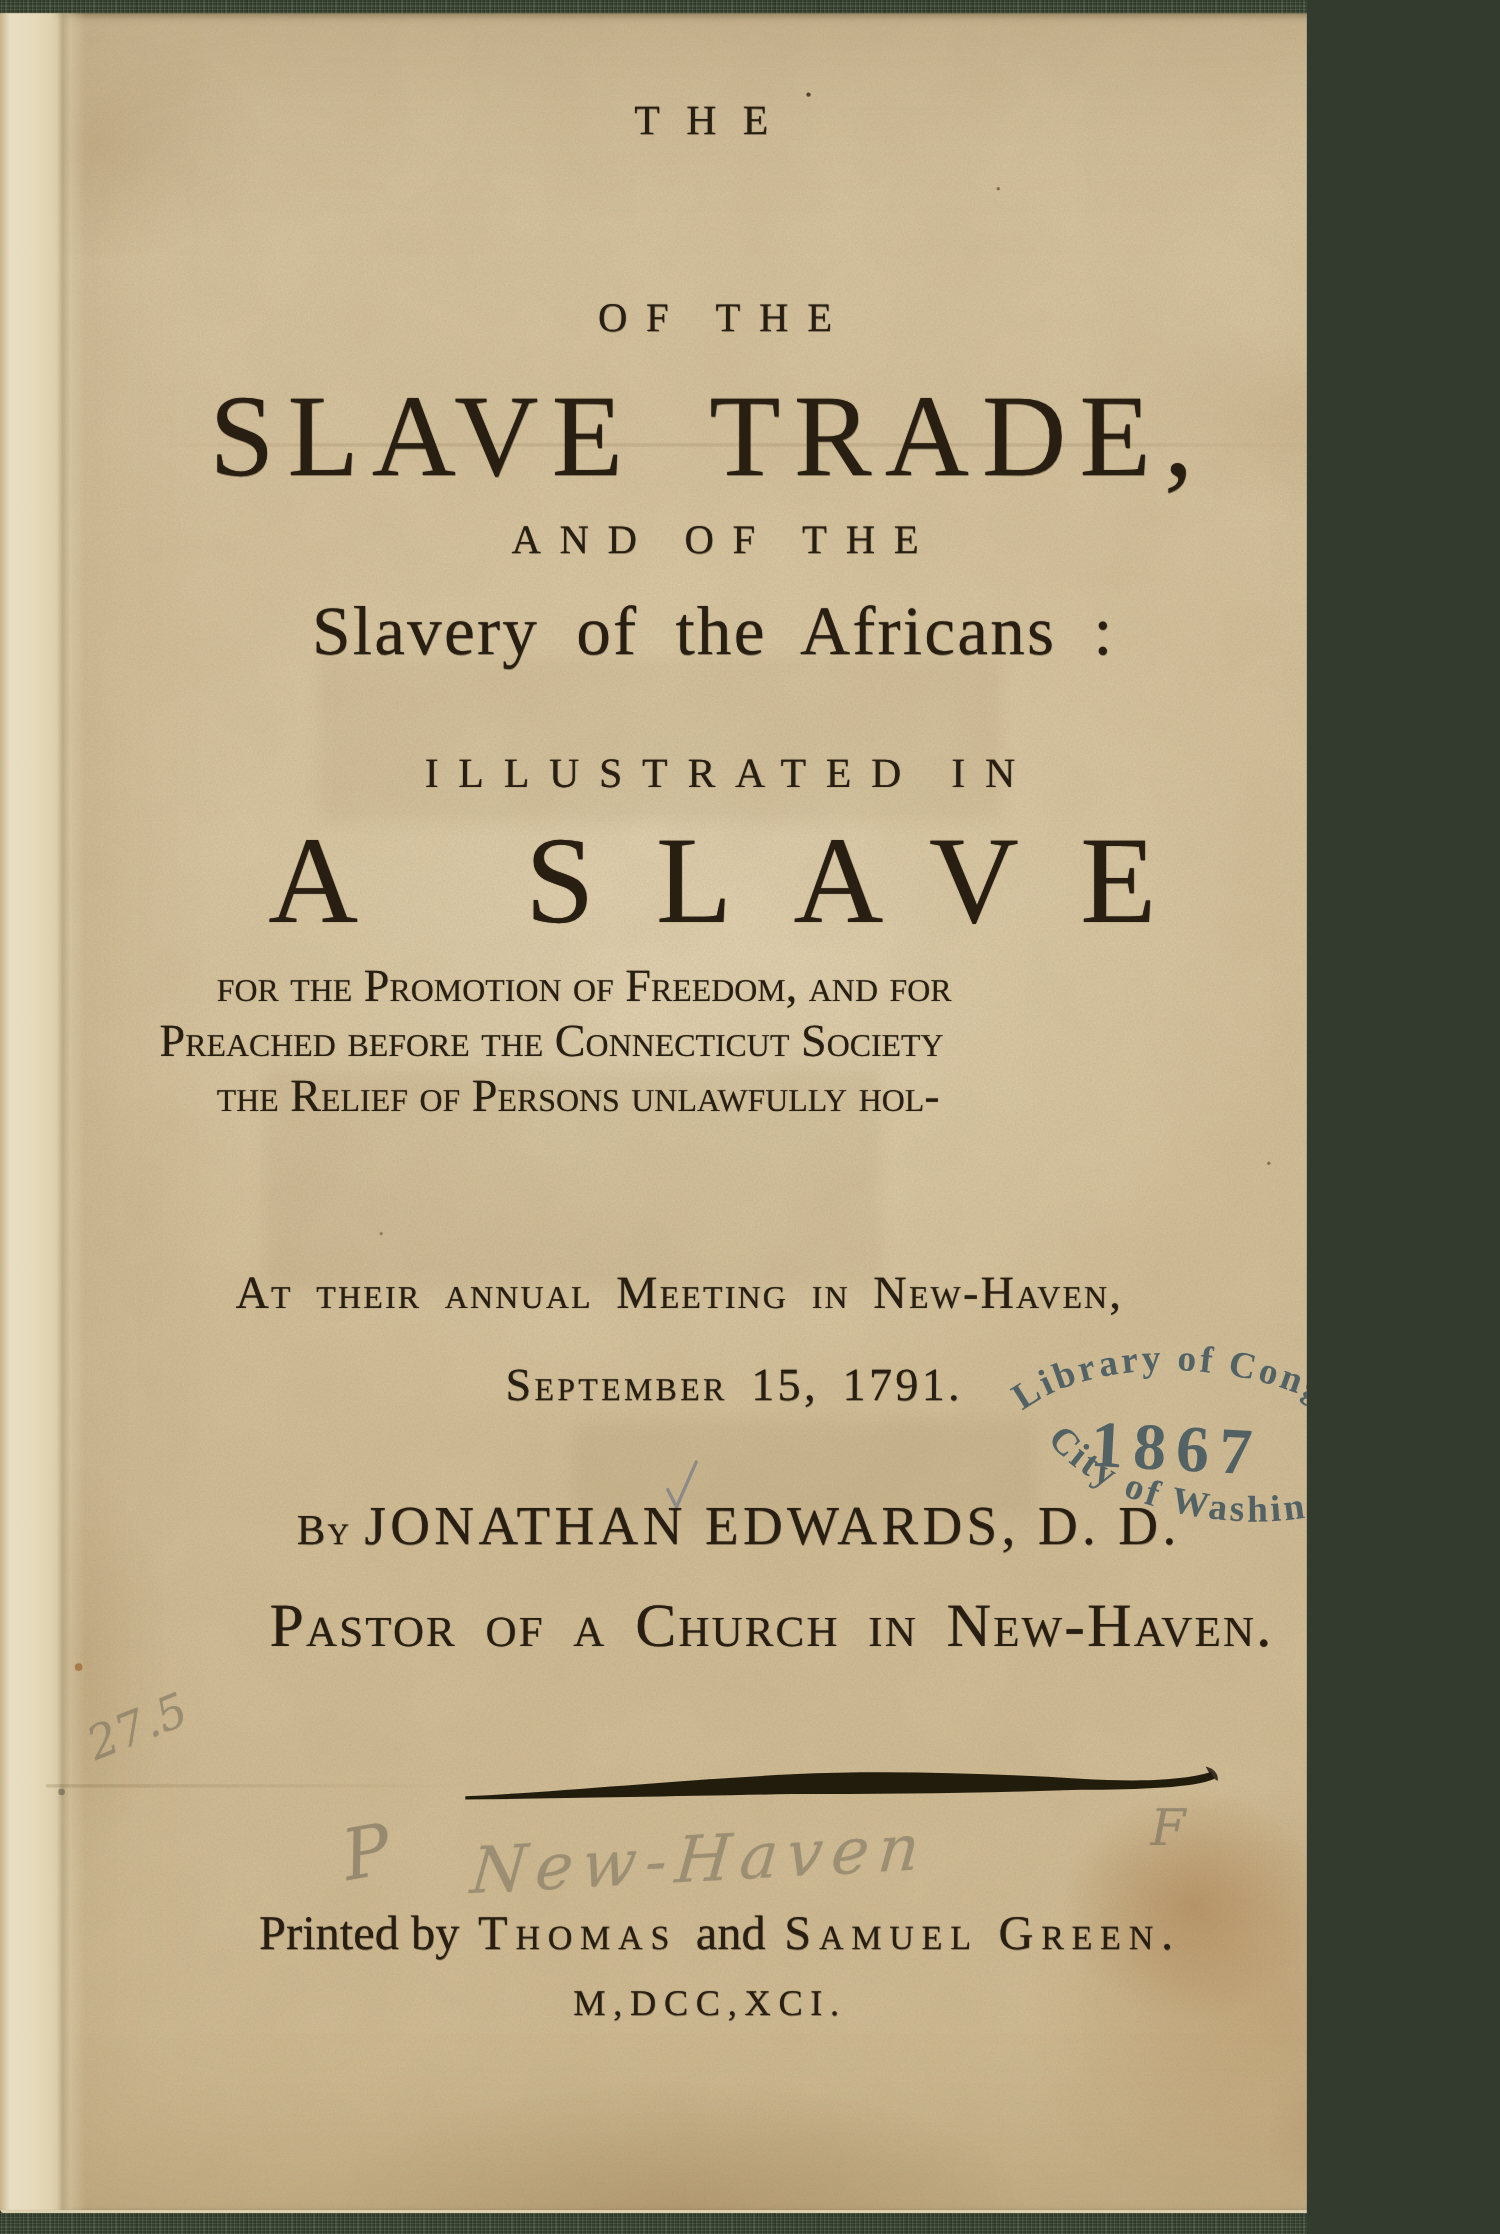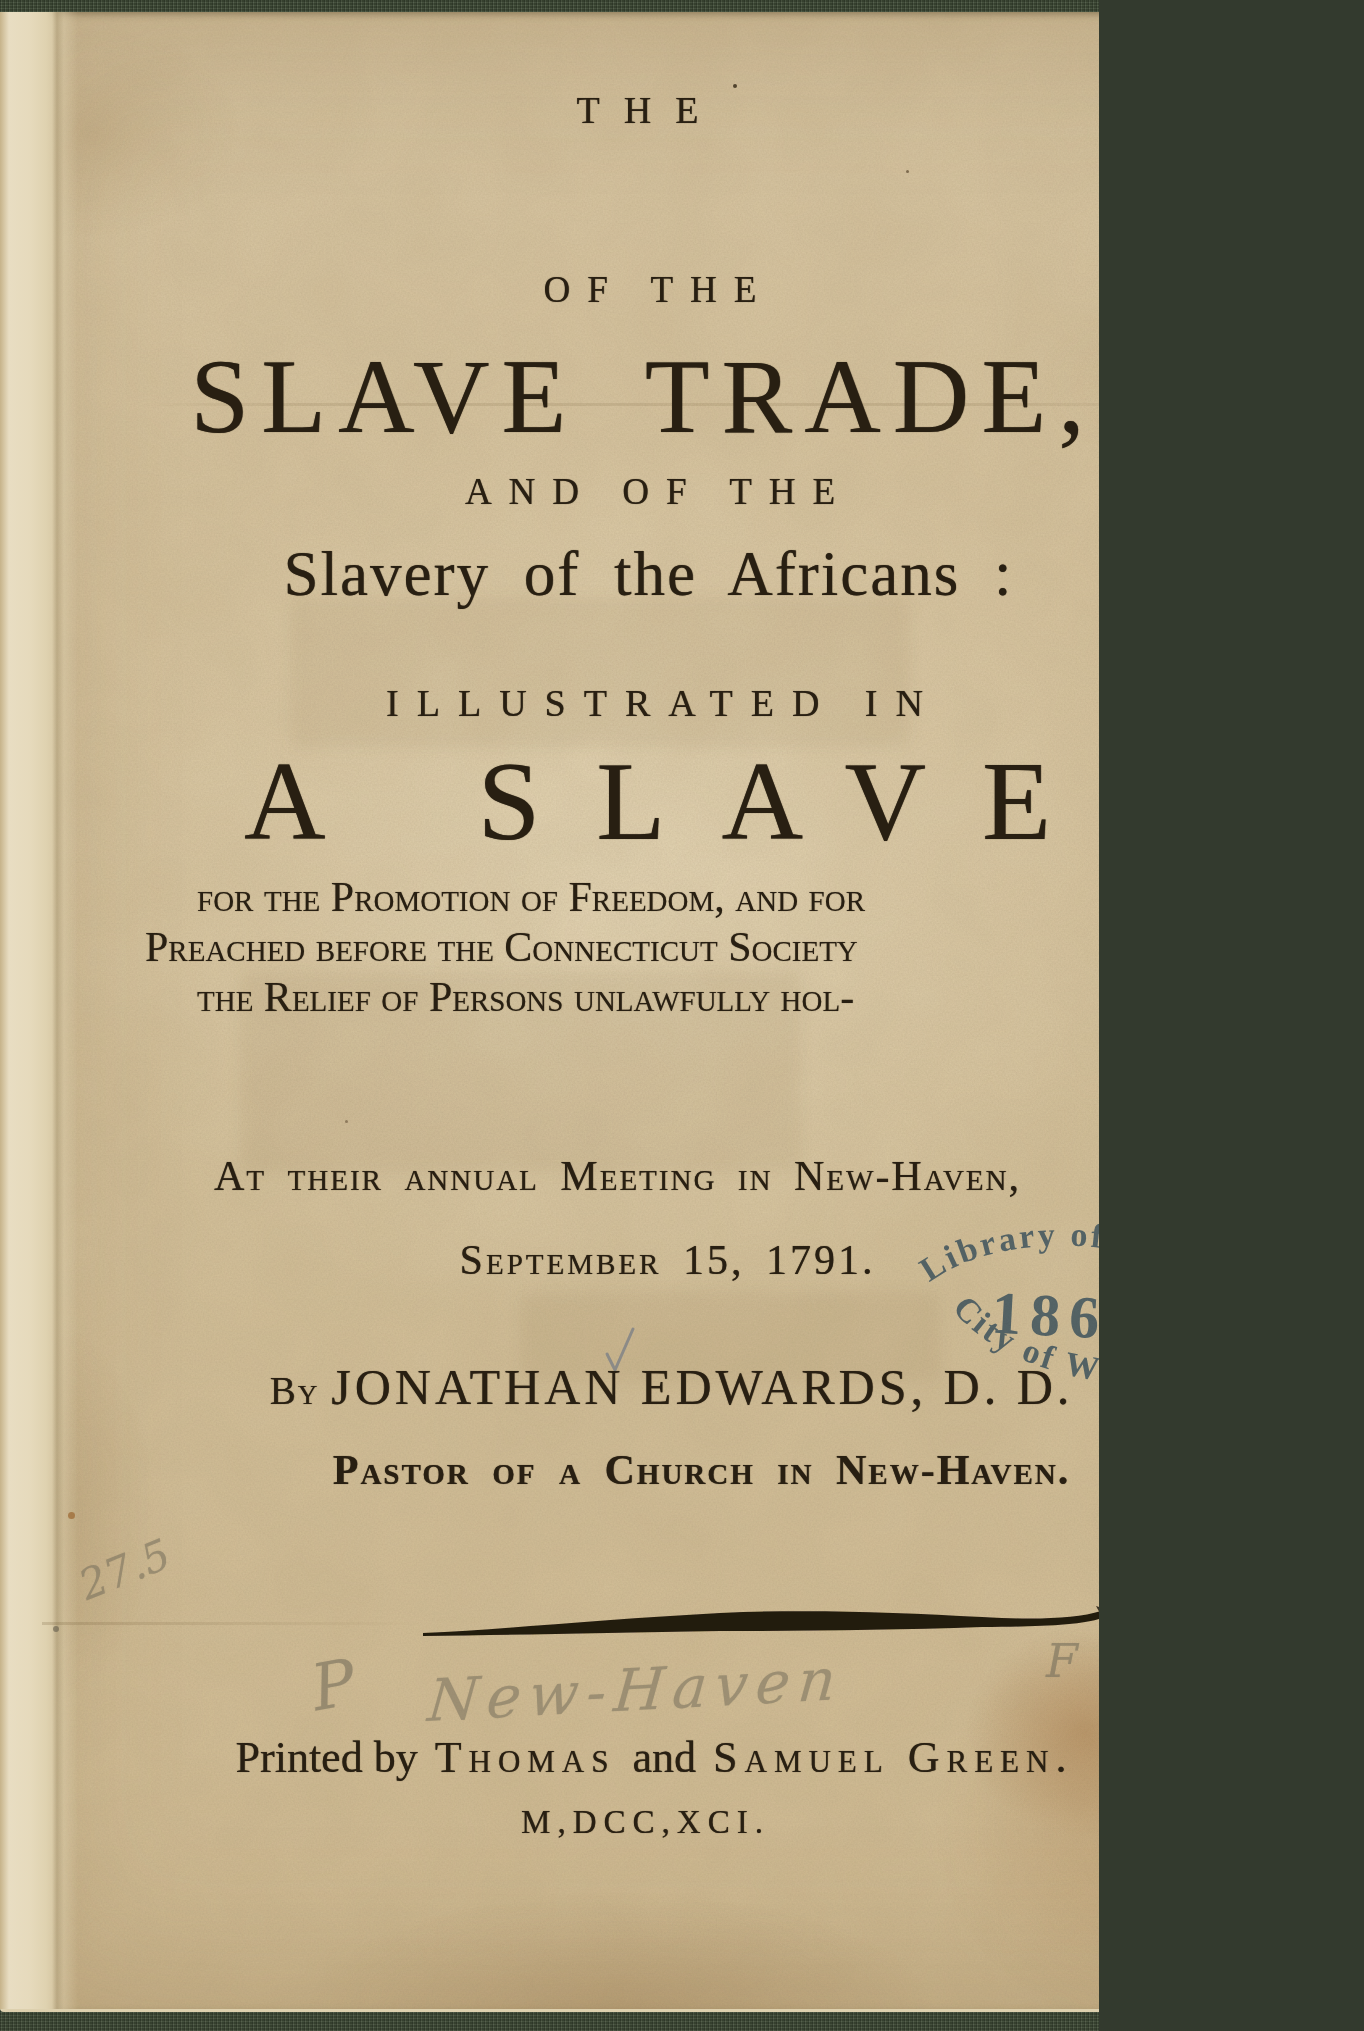--- a/index.html
+++ b/index.html
@@ -1,21 +1,21 @@
 <!DOCTYPE html>
 <html><head>
 <meta charset="utf-8">
 <style>
   html,body{margin:0;padding:0;background:#333a2e;}
-  #root{position:relative;width:1088px;height:2031px;overflow:hidden;
+  #root{position:relative;width:1188px;height:2031px;overflow:hidden;
     background:
       repeating-linear-gradient(90deg, rgba(0,0,0,.22) 0 1px, rgba(255,255,255,.05) 1px 2px, rgba(0,0,0,.10) 2px 4px),
       repeating-linear-gradient(0deg, rgba(255,255,255,.05) 0 1px, rgba(0,0,0,.12) 1px 3px),
       #43503a;
-    font-family:"Liberation Serif","DejaVu Serif",serif;padding-left:11px;}
+    font-family:"Liberation Serif","DejaVu Serif",serif;}
   
   .paper{position:absolute;left:0;top:12px;width:1347px;height:1997px;
     background:
       radial-gradient(ellipse 760px 620px at 620px 860px, rgba(248,238,212,.45), rgba(248,238,212,0) 75%),
       linear-gradient(180deg,#d9c7a4 0%,#d8c5a0 30%,#d5c29c 60%,#d2bd95 100%);
     border-radius:3px 26px 30px 4px;
     border-right:4px solid #e7dcc0;
     border-bottom:3px solid #ddd0ae;
     box-shadow: inset 0 0 150px 25px rgba(122,93,48,.26), inset 0 5px 9px -4px rgba(60,48,25,.55), inset -6px 0 10px -5px rgba(80,62,30,.45);}
   .fore-edge{position:absolute;left:0;top:0;bottom:0;width:78px;pointer-events:none;
@@ -47,21 +47,21 @@
   .slavery{font-size:63px;letter-spacing:2px;word-spacing:16px;transform:translateX(-15px);}
   .illus{font-size:38px;letter-spacing:18px;}
   .sermon{font-size:113px;letter-spacing:56px;word-spacing:18px;transform:translateX(12px);}
   .occasion{position:absolute;left:145px;width:1060px;text-align:left;font-size:42px;line-height:50px;
     color:#281f12;text-shadow:0 0 1px rgba(40,30,15,.6);}
   .occ-cont{margin-left:52px;}
   .meeting{font-size:42px;letter-spacing:2px;word-spacing:9px;transform:translateX(-46px);}
   .dateline{font-size:42px;letter-spacing:3px;word-spacing:8px;transform:translateX(4px);}
   .author{font-size:50px;letter-spacing:4px;transform:translateX(8px);}
   .author .by{font-size:39px;letter-spacing:2px;padding-right:12px;}
-  .pastor{font-size:42px;letter-spacing:2px;word-spacing:10px;transform:translateX(38px);font-weight:bold;}
+  .pastor{font-size:56px;letter-spacing:2px;word-spacing:10px;transform:translateX(38px);}
   .imprint{font-size:44px;transform:translateX(-6px);}
   .imprint .scn{letter-spacing:7px;padding:0 6px;}
   .roman{font-size:33px;letter-spacing:7px;transform:translateX(-18px);}
   
   .pencil{position:absolute;white-space:nowrap;font-style:italic;
     font-family:"DejaVu Serif","Liberation Serif",serif;color:rgba(125,116,96,.72);
     text-shadow:0 0 1px rgba(125,116,96,.4);}
   .p-num{left:78px;top:1545px;font-size:42px;transform:rotate(-22deg);opacity:.75;}
   .p-p{left:312px;top:1648px;font-size:64px;transform:rotate(-10deg);opacity:.8;}
   .p-place{left:428px;top:1656px;font-size:58px;letter-spacing:8px;transform:rotate(-3deg) skewX(-8deg);opacity:.72;}

